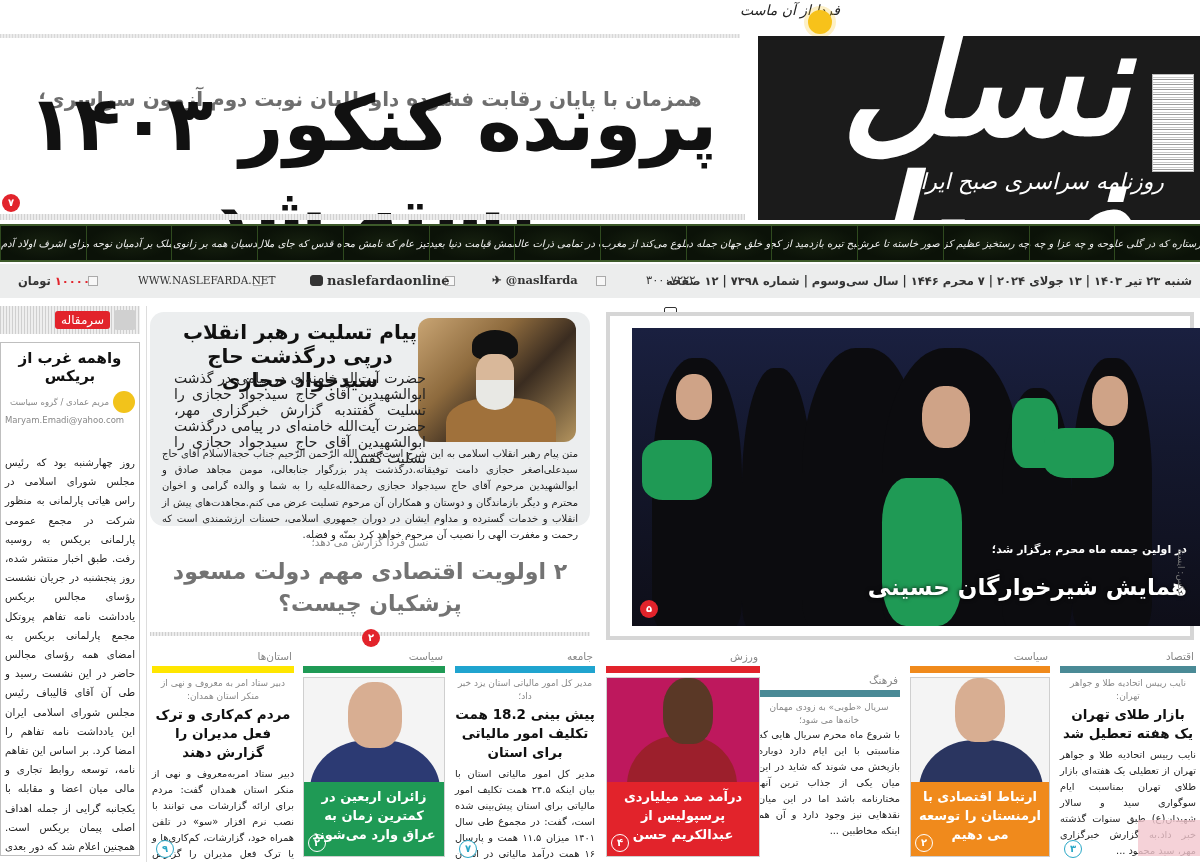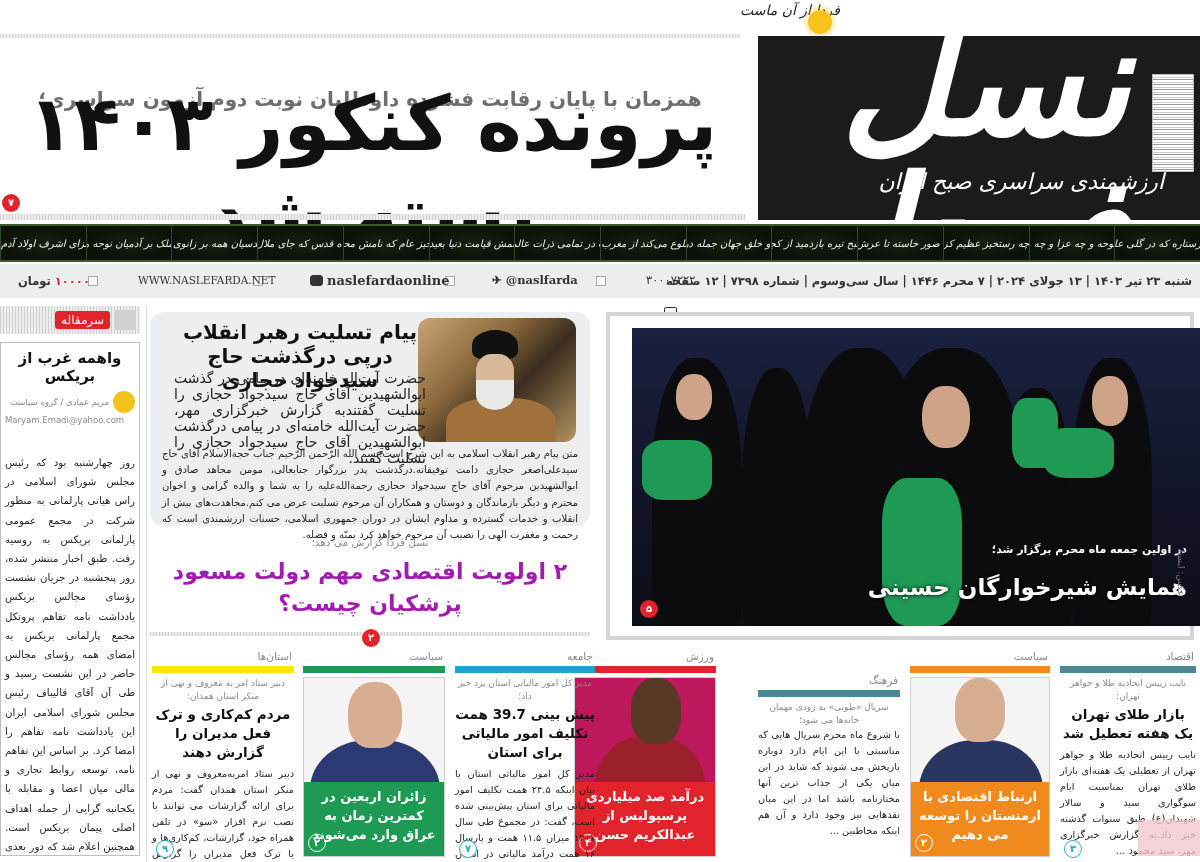--- a/index.html
+++ b/index.html
@@ -64,21 +64,21 @@
   .cond-photo .turban { position: absolute; left: 54px; top: 12px; width: 46px; height: 30px; border-radius: 50% 50% 30% 30%; background: #111; }
   .cond-photo .face { position: absolute; left: 58px; top: 36px; width: 38px; height: 42px; border-radius: 40%; background: #d9b89a; }
   .cond-photo .beard { position: absolute; left: 58px; top: 62px; width: 38px; height: 30px; border-radius: 0 0 50% 50%; background: #e8e8e4; }
   .cond-photo .robe { position: absolute; left: 28px; top: 80px; width: 110px; height: 60px; border-radius: 40% 40% 0 0; background: #a0713b; }
   .cond-title { position: absolute; left: 24px; top: 8px; width: 252px; text-align: center; font-size: 20px; font-weight: bold; line-height: 24px; color: #111; }
   .cond-lead { position: absolute; left: 24px; top: 58px; width: 252px; font-size: 14px; line-height: 16px; text-align: justify; color: #222; }
   .cond-body { position: absolute; left: 12px; top: 134px; width: 416px; font-size: 10px; line-height: 16.2px; text-align: justify; color: #222; }
 
   
   .kicker-econ { position: absolute; left: 150px; top: 536px; width: 440px; text-align: center; font-size: 10.5px; color: #888; }
-  .econ-title { position: absolute; left: 150px; top: 556px; width: 440px; text-align: center; font-size: 22px; font-weight: bold; line-height: 32px; color: #a21caf; }
+  .econ-title { position: absolute; left: 150px; top: 556px; width: 440px; text-align: center; font-size: 22px; font-weight: bold; line-height: 32px; color: #737373; }
   .econ-divider { position: absolute; left: 150px; top: 632px; width: 440px; height: 4px; background: repeating-linear-gradient(90deg, #cfcfcf 0 1px, #ececec 1px 3px); }
 
   
   .photo-frame { position: absolute; left: 606px; top: 312px; width: 588px; height: 328px; border: 4px solid #d6d6d6; background: #fff; }
   .main-photo { position: absolute; left: 22px; top: 12px; width: 595px; height: 298px; background: linear-gradient(180deg, #1a2040 0%, #14182e 40%, #0e0e18 100%); overflow: hidden; }
   .fig { position: absolute; background: #0c0c0f; border-radius: 45% 45% 10% 10%; }
   .face-s { position: absolute; background: #cfa387; border-radius: 45%; }
   .green { position: absolute; background: #1f9a55; border-radius: 30%; }
   .photo-kicker { position: absolute; right: 40px; bottom: 70px; color: #fff; font-size: 11px; font-weight: bold; }
   .photo-title { position: absolute; right: 40px; bottom: 26px; color: #fff; font-size: 23px; font-weight: bold; text-shadow: 0 0 4px #000; }
@@ -100,21 +100,21 @@
 
   .watermark { position: absolute; left: 1138px; top: 820px; width: 62px; height: 36px; background: #f2c7ce; opacity: 0.8; }
 </style>
 </head>
 <body>
 
 <div class="top-slogan">فردا از آن ماست</div>
 <div class="sun"></div>
 <div class="masthead">
   <div class="logo-text">نسل فردا</div>
-  <div class="logo-tagline">ارزشمندی سراسری صبح ایران</div>
+  <div class="logo-tagline">روزنامه سراسری صبح ایران</div>
   <div class="barcode"></div>
 </div>
 
 <div class="divider-top"></div>
 <div class="subheadline">همزمان با پایان رقابت فشرده داوطلبان نوبت دوم آزمون سراسری؛</div>
 <div class="main-headline">پرونده کنکور ۱۴۰۳ بسته شد</div>
 <div class="page-ref" style="left:2px; top:194px;">۷</div>
 <div class="divider-mid"></div>
 
 <div class="banner">
@@ -237,36 +237,36 @@
 </div>
 
 <div class="col" style="left:758px; width:142px;margin-top:24px;">
   <div class="col-label">فرهنگ</div>
   <div class="col-bar" style="background:#4a8a96;"></div>
   <div class="col-kicker">سریال «طوبی» به زودی مهمان خانه‌ها می شود؛</div>
   <div class="col-body">با شروع ماه محرم سریال هایی که مناسبتی با این ایام دارد دوباره بازپخش می شوند که شاید در این میان یکی از جذاب ترین آنها مختارنامه باشد اما در این میان نقدهایی نیز وجود دارد و آن هم اینکه مخاطبین ...</div>
   <div class="page-ref outline col-ref">۵</div>
 </div>
 
-<div class="col" style="left:574px; width:142px;">
+<div class="col" style="left:606px; width:154px;">
   <div class="col-label">ورزش</div>
   <div class="col-bar" style="background:#e2232b;"></div>
   <div class="col-photo" style="background:#be185d;">
     <div class="person-suit" style="left:20px; top:58px; width:110px; height:110px; background:#9c1f2c;"></div>
     <div class="person-head" style="left:56px; top:0px; width:50px; height:66px; background:#5a3826;"></div>
     <div class="col-photo-title" style="background:#e2232b;">درآمد صد میلیاردی پرسپولیس از عبدالکریم حسن</div>
     <div class="page-ref outline col-ref" style="border-color:#fff; color:#fff; background:transparent;">۴</div>
   </div>
 </div>
 
 <div class="col" style="left:455px; width:140px;">
   <div class="col-label">جامعه</div>
   <div class="col-bar" style="background:#20a4cf;"></div>
   <div class="col-kicker">مدیر کل امور مالیاتی استان یزد خبر داد؛</div>
-  <div class="col-title">پیش بینی 39.7 همت تکلیف امور مالیاتی برای استان</div>
+  <div class="col-title">پیش بینی 18.2 همت تکلیف امور مالیاتی برای استان</div>
   <div class="col-body">مدیر کل امور مالیاتی استان با بیان اینکه ۲۴.۵ همت تکلیف امور مالیاتی برای استان پیش‌بینی شده است، گفت: در مجموع طی سال ۱۴۰۱ میزان ۱۱.۵ همت و پارسال ۱۶ همت درآمد مالیاتی در استان اخذ شده است...</div>
   <div class="page-ref outline col-ref">۷</div>
 </div>
 
 <div class="col" style="left:303px; width:142px;">
   <div class="col-label">سیاست</div>
   <div class="col-bar" style="background:#1f9a55;"></div>
   <div class="col-photo" style="background:#f4f4f4;">
     <div class="person-suit" style="left:6px; top:62px; width:130px; height:110px; background:#2c3a73;"></div>
     <div class="person-head" style="left:44px; top:4px; width:54px; height:66px;"></div>

